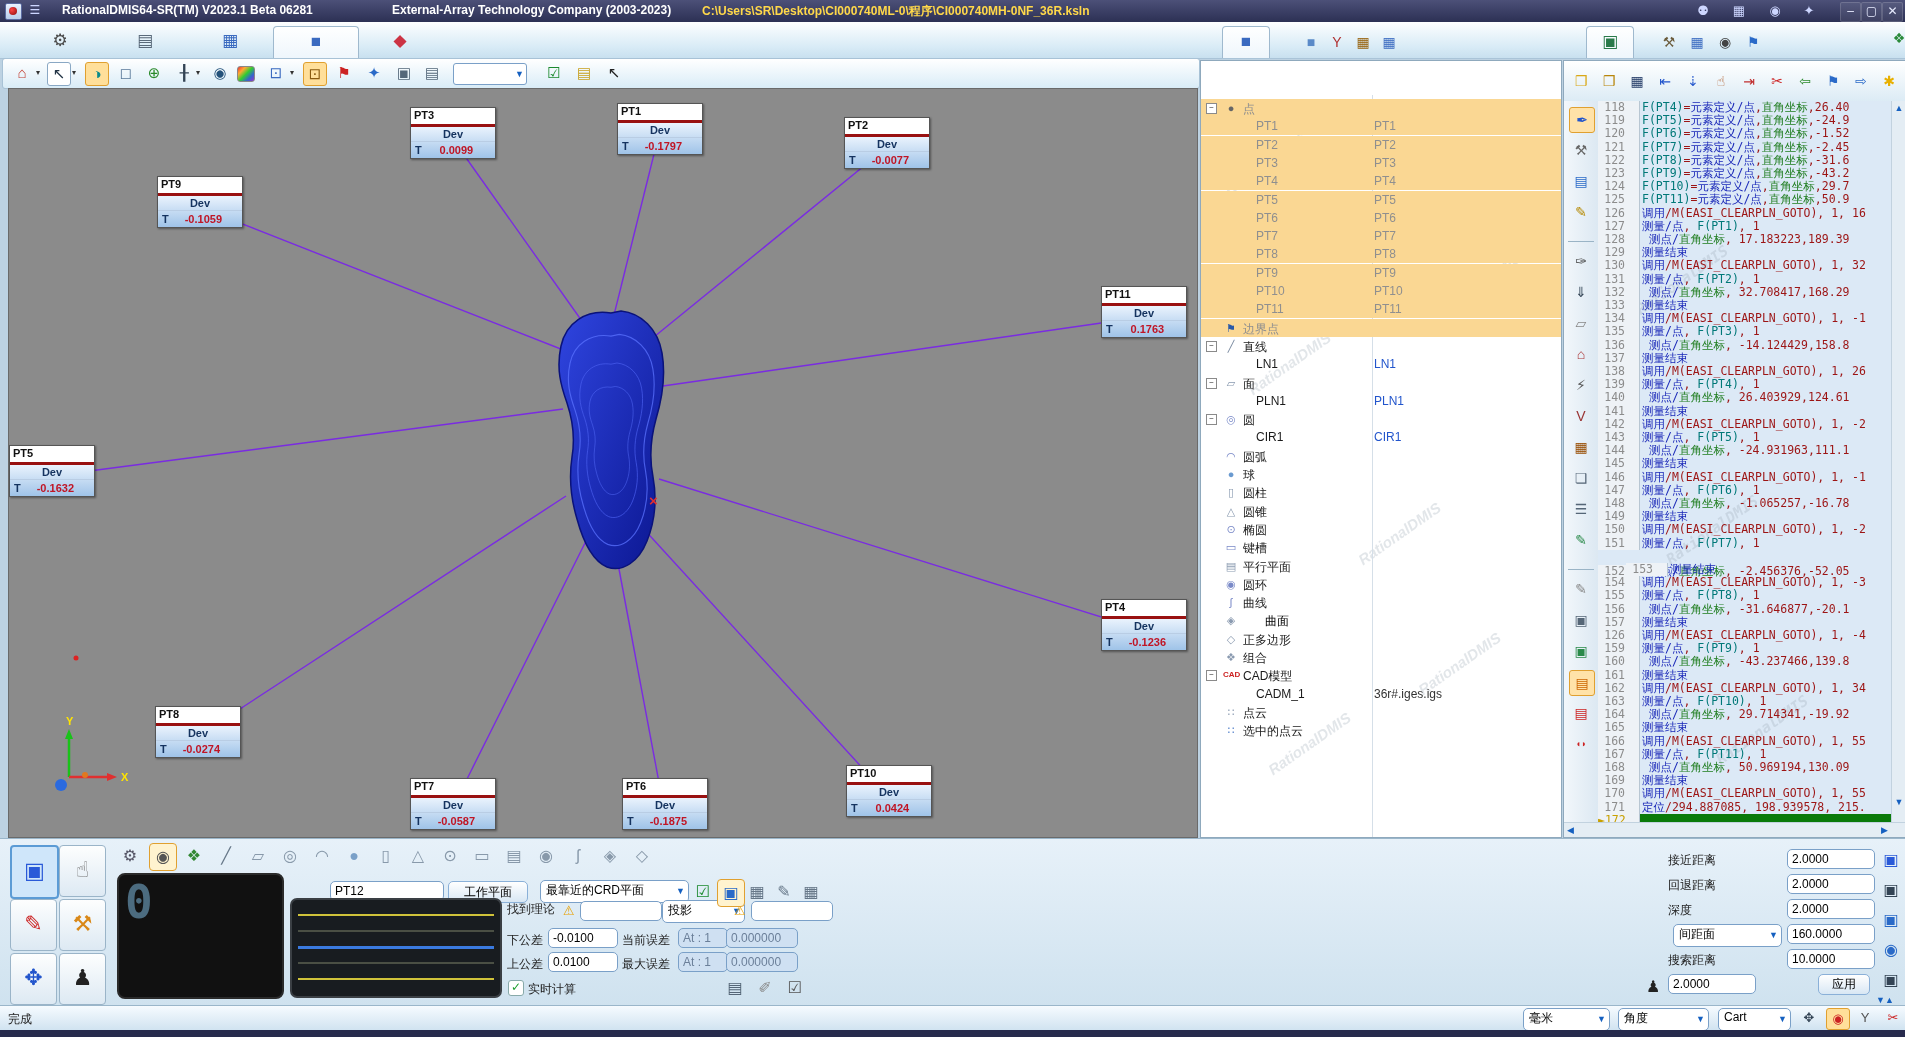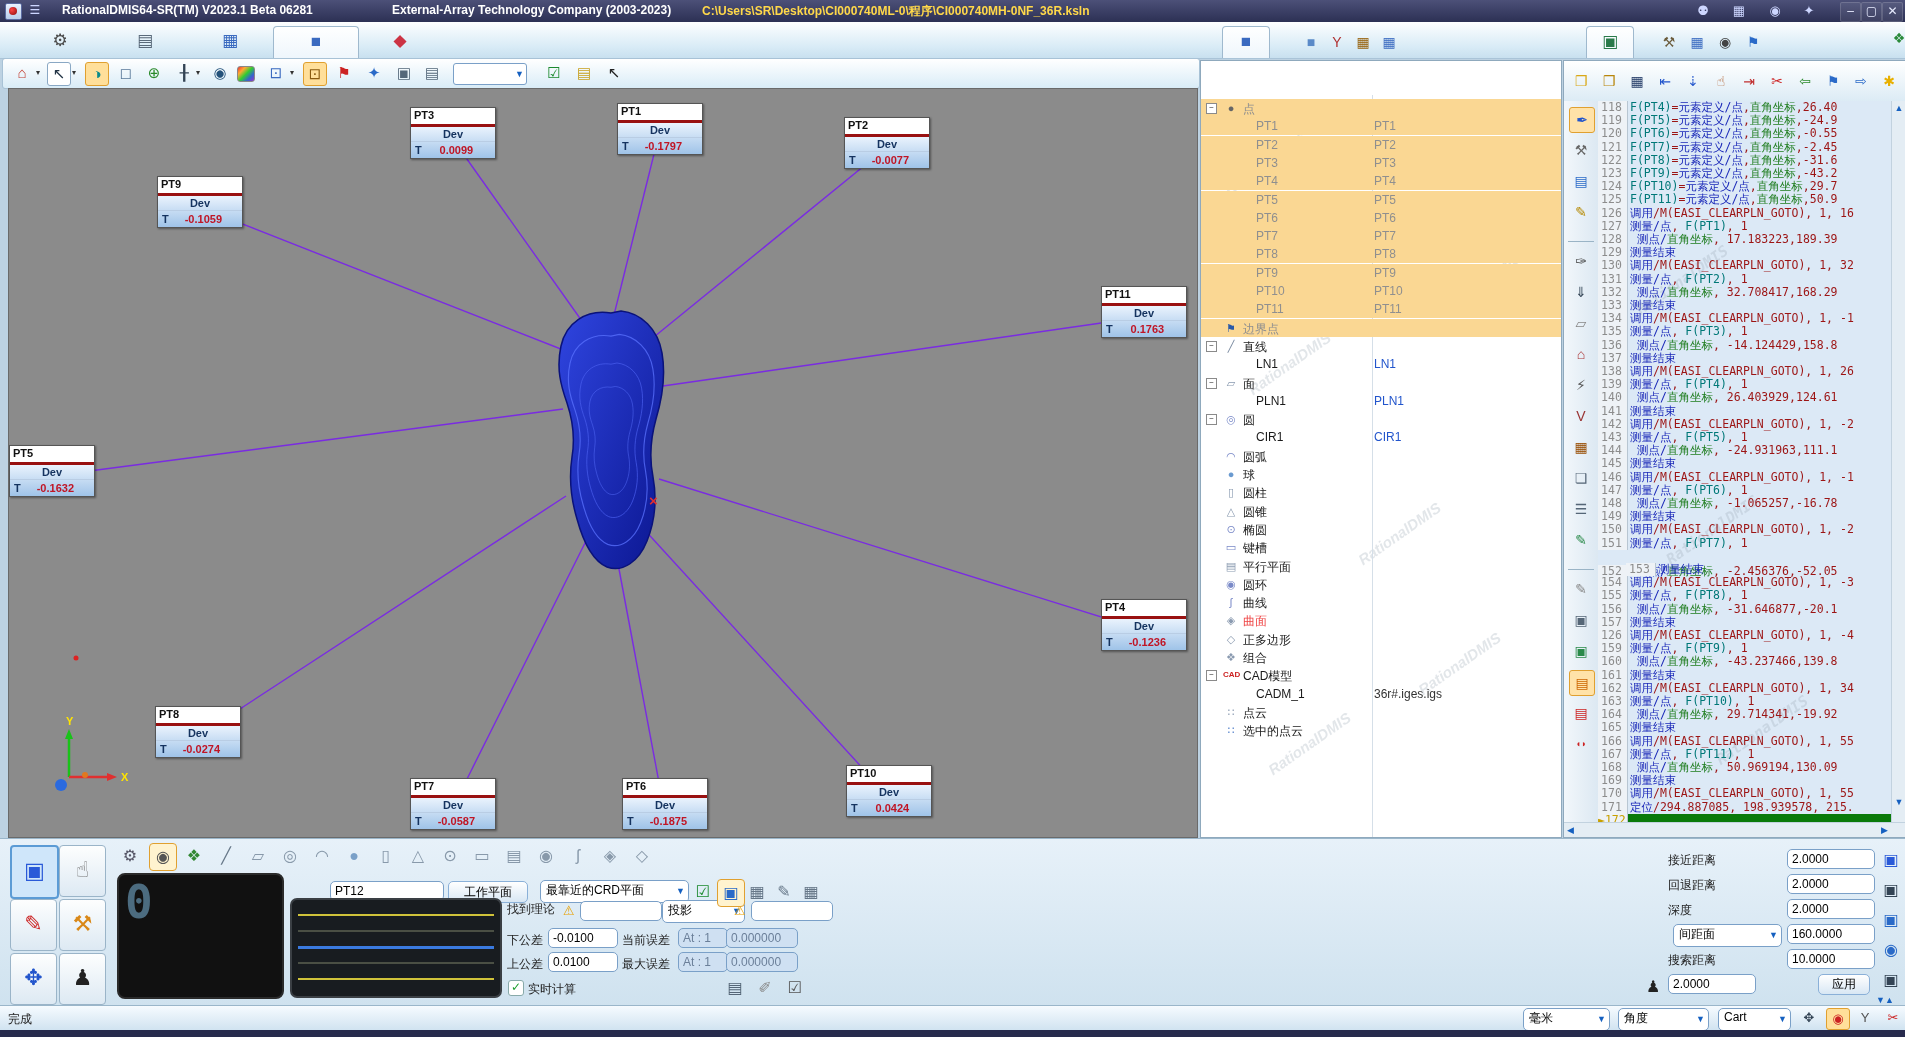--- a/index.html
+++ b/index.html
@@ -54,21 +54,21 @@
   
   #codepanel{left:1563px;top:60px;width:342px;height:776px;overflow:hidden;}
   #codetools{position:absolute;left:0;top:0;width:100%;height:40px;background:linear-gradient(#ffffff,#dcebf5);border-bottom:1px solid #c2d2df;}
   .cico{position:absolute;top:9px;width:22px;height:22px;text-align:center;line-height:22px;font-size:14px;}
   #codestrip{position:absolute;left:0;top:40px;width:34px;height:736px;background:linear-gradient(90deg,#f2f7fb,#dce8f2);border-right:1px solid #c2d2df;}
   .sico{position:absolute;left:5px;width:24px;height:24px;text-align:center;line-height:24px;font-size:14px;border-radius:3px;}
   .sico.sel{background:#ffe2a8;border:1px solid #e0a030;}
   .sdiv{position:absolute;left:4px;width:26px;height:1px;background:#9ab4c6;}
   #codebody{position:absolute;left:34px;top:40px;width:293px;height:722px;background:#dce9f6;font-family:"DejaVu Sans Mono","Liberation Mono",monospace;font-size:11.5px;}
   .crow{position:absolute;left:0;width:100%;height:13.2px;line-height:13.2px;white-space:nowrap;}
-  .crow .n{display:inline-block;width:27px;text-align:center;color:#8c8c8c;background:#eef2f6;border-right:1px solid #b8c6d2;padding-right:2px;}
+  .crow .n{display:inline-block;width:27px;text-align:right;color:#8c8c8c;background:#eef2f6;border-right:1px solid #b8c6d2;padding-right:14px;}
   .crow .t{padding-left:2px;}
   .crow.cur{background:#0a7a0a;}
   .crow.cur .n{background:#eef2f6;}
   .k-b{color:#1a28b8;} .k-g{color:#1f7d1f;} .k-t{color:#007878;} .k-r{color:#9c1414;}
   #vscroll{position:absolute;right:0;top:40px;width:14px;height:722px;background:#e4edf4;border-left:1px solid #c2d2df;color:#1560c0;font-size:9px;text-align:center;}
   #hscroll{position:absolute;left:0;bottom:0;width:100%;height:14px;background:#e4edf4;border-top:1px solid #c2d2df;color:#1560c0;font-size:9px;}
   
   #bottom{left:0;top:838px;width:1905px;height:167px;background:linear-gradient(#e7f1f9,#cfe2ef);border-top:1px solid #9ab6ca;}
   .bbtn{position:absolute;width:45px;height:50px;background:linear-gradient(#fdfefe,#dde9f3);border:1px solid #9ab4c8;border-radius:4px;text-align:center;line-height:48px;font-size:22px;}
   .bbtn.sel{background:#cfe6fa;border:2px solid #5b9bd5;}
@@ -472,21 +472,21 @@
       <div class="trow" style="top: 479.8px;">
         <div class="tic" style="color: rgb(122, 138, 200);">◉</div>
         <div class="lab" style="color: rgb(26, 26, 26);">圆环</div>
       </div>
       <div class="trow" style="top: 498.1px;">
         <div class="tic" style="color: rgb(122, 138, 200);">ʃ</div>
         <div class="lab" style="color: rgb(26, 26, 26);">曲线</div>
       </div>
       <div class="trow" style="top: 516.4px;">
         <div class="tic" style="color: rgb(138, 154, 176);">◈</div>
-        <div class="lab" style="color: #ef4444;">曲面</div>
+        <div class="lab" style="color: #000000; margin-left: 22px;">曲面</div>
       </div>
       <div class="trow" style="top: 534.7px;">
         <div class="tic" style="color: rgb(138, 154, 176);">◇</div>
         <div class="lab" style="color: rgb(26, 26, 26);">正多边形</div>
       </div>
       <div class="trow" style="top: 553px;">
         <div class="tic" style="color: rgb(138, 154, 176);">❖</div>
         <div class="lab" style="color: rgb(26, 26, 26);">组合</div>
       </div>
       <div class="trow" style="top: 571.3px;">
@@ -547,21 +547,21 @@
       <div class="sico sel" style="top: 569px; color: rgb(204, 102, 0);">▤</div>
       <div class="sico" style="top: 600px; color: rgb(204, 34, 34);">▤</div>
       <div class="sico" style="top: 631px; color: rgb(204, 34, 34); font-size: 9px;">◖◗</div>
     </div>
   <div id="codebody">
       <div class="wm" style="left: 30px; top: 170px;">RationalDMIS</div>
       <div class="wm" style="left: 60px; top: 420px;">RationalDMIS</div>
       <div class="wm" style="left: 110px; top: 620px;">RationalDMIS</div>
       <div class="crow" style="top: 0px;"><span class="n">118</span><span class="t"><span class="k-t">F(PT4)</span><span class="k-r">=</span><span class="k-b">元素定义/点</span><span class="k-r">,</span><span class="k-g">直角坐标</span><span class="k-r">,26.40</span></span></div>
       <div class="crow" style="top: 13.2px;"><span class="n">119</span><span class="t"><span class="k-t">F(PT5)</span><span class="k-r">=</span><span class="k-b">元素定义/点</span><span class="k-r">,</span><span class="k-g">直角坐标</span><span class="k-r">,-24.9</span></span></div>
-      <div class="crow" style="top: 26.4px;"><span class="n">120</span><span class="t"><span class="k-t">F(PT6)</span><span class="k-r">=</span><span class="k-b">元素定义/点</span><span class="k-r">,</span><span class="k-g">直角坐标</span><span class="k-r">,-0.55</span></span></div>
+      <div class="crow" style="top: 26.4px;"><span class="n">120</span><span class="t"><span class="k-t">F(PT6)</span><span class="k-r">=</span><span class="k-b">元素定义/点</span><span class="k-r">,</span><span class="k-g">直角坐标</span><span class="k-r">,-1.52</span></span></div>
       <div class="crow" style="top: 39.6px;"><span class="n">121</span><span class="t"><span class="k-t">F(PT7)</span><span class="k-r">=</span><span class="k-b">元素定义/点</span><span class="k-r">,</span><span class="k-g">直角坐标</span><span class="k-r">,-2.45</span></span></div>
       <div class="crow" style="top: 52.8px;"><span class="n">122</span><span class="t"><span class="k-t">F(PT8)</span><span class="k-r">=</span><span class="k-b">元素定义/点</span><span class="k-r">,</span><span class="k-g">直角坐标</span><span class="k-r">,-31.6</span></span></div>
       <div class="crow" style="top: 66px;"><span class="n">123</span><span class="t"><span class="k-t">F(PT9)</span><span class="k-r">=</span><span class="k-b">元素定义/点</span><span class="k-r">,</span><span class="k-g">直角坐标</span><span class="k-r">,-43.2</span></span></div>
       <div class="crow" style="top: 79.2px;"><span class="n">124</span><span class="t"><span class="k-t">F(PT10)</span><span class="k-r">=</span><span class="k-b">元素定义/点</span><span class="k-r">,</span><span class="k-g">直角坐标</span><span class="k-r">,29.7</span></span></div>
       <div class="crow" style="top: 92.4px;"><span class="n">125</span><span class="t"><span class="k-t">F(PT11)</span><span class="k-r">=</span><span class="k-b">元素定义/点</span><span class="k-r">,</span><span class="k-g">直角坐标</span><span class="k-r">,50.9</span></span></div>
       <div class="crow" style="top: 105.6px;"><span class="n">126</span><span class="t"><span class="k-b">调用</span><span class="k-r">/</span><span class="k-r">M(EASI_CLEARPLN_GOTO)</span><span class="k-r">, 1, 16</span></span></div>
       <div class="crow" style="top: 118.8px;"><span class="n">127</span><span class="t"><span class="k-b">测量/点</span><span class="k-r">, </span><span class="k-t">F(PT1)</span><span class="k-r">, 1</span></span></div>
       <div class="crow" style="top: 132px;"><span class="n">128</span><span class="t"><span class="k-r">  </span><span class="k-b">测点/</span><span class="k-g">直角坐标</span><span class="k-r">, 17.183223,189.39</span></span></div>
       <div class="crow" style="top: 145.2px;"><span class="n">129</span><span class="t"><span class="k-b">测量结束</span></span></div>
       <div class="crow" style="top: 158.4px;"><span class="n">130</span><span class="t"><span class="k-b">调用</span><span class="k-r">/</span><span class="k-r">M(EASI_CLEARPLN_GOTO)</span><span class="k-r">, 1, 32</span></span></div>

